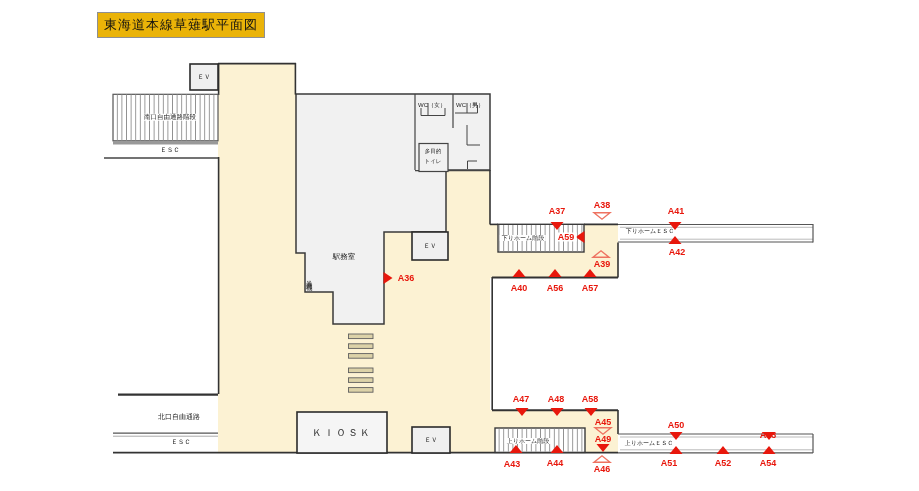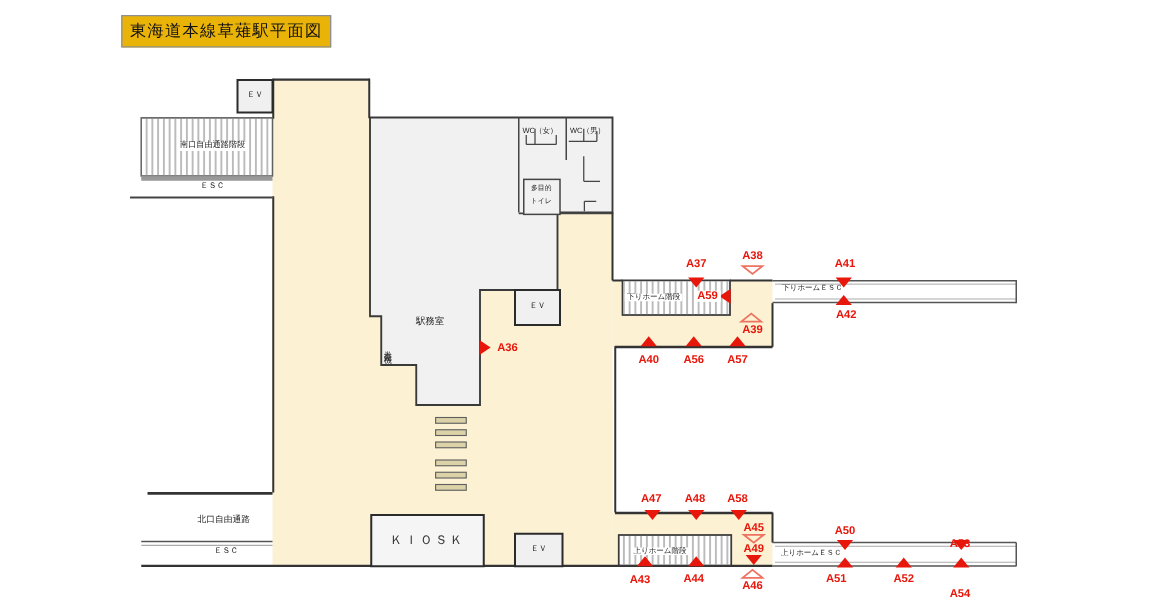--- a/index.html
+++ b/index.html
@@ -193,15 +193,15 @@
       <div class="mk" style="left: 590px; top: 399px;">A58</div>
       <div class="mk" style="left: 512px; top: 464px;">A43</div>
       <div class="mk" style="left: 555px; top: 463px;">A44</div>
       <div class="mk" style="left: 603px; top: 422px;">A45</div>
       <div class="mk" style="left: 603px; top: 439px;">A49</div>
       <div class="mk" style="left: 602px; top: 469px;">A46</div>
       <div class="mk" style="left: 676px; top: 425px;">A50</div>
       <div class="mk" style="left: 768px; top: 435px; text-align: center;">A53</div>
       <div class="mk" style="left: 641px; top: 463px; margin-left: 28px;">A51</div>
       <div class="mk" style="left: 723px; top: 463px;">A52</div>
-      <div class="mk" style="left: 768px; top: 463px; margin-top: 12px;">A54</div>
+      <div class="mk" style="left: 768px; top: 463px;">A54</div>
     </div>
 </div>
 
 </body></html>

